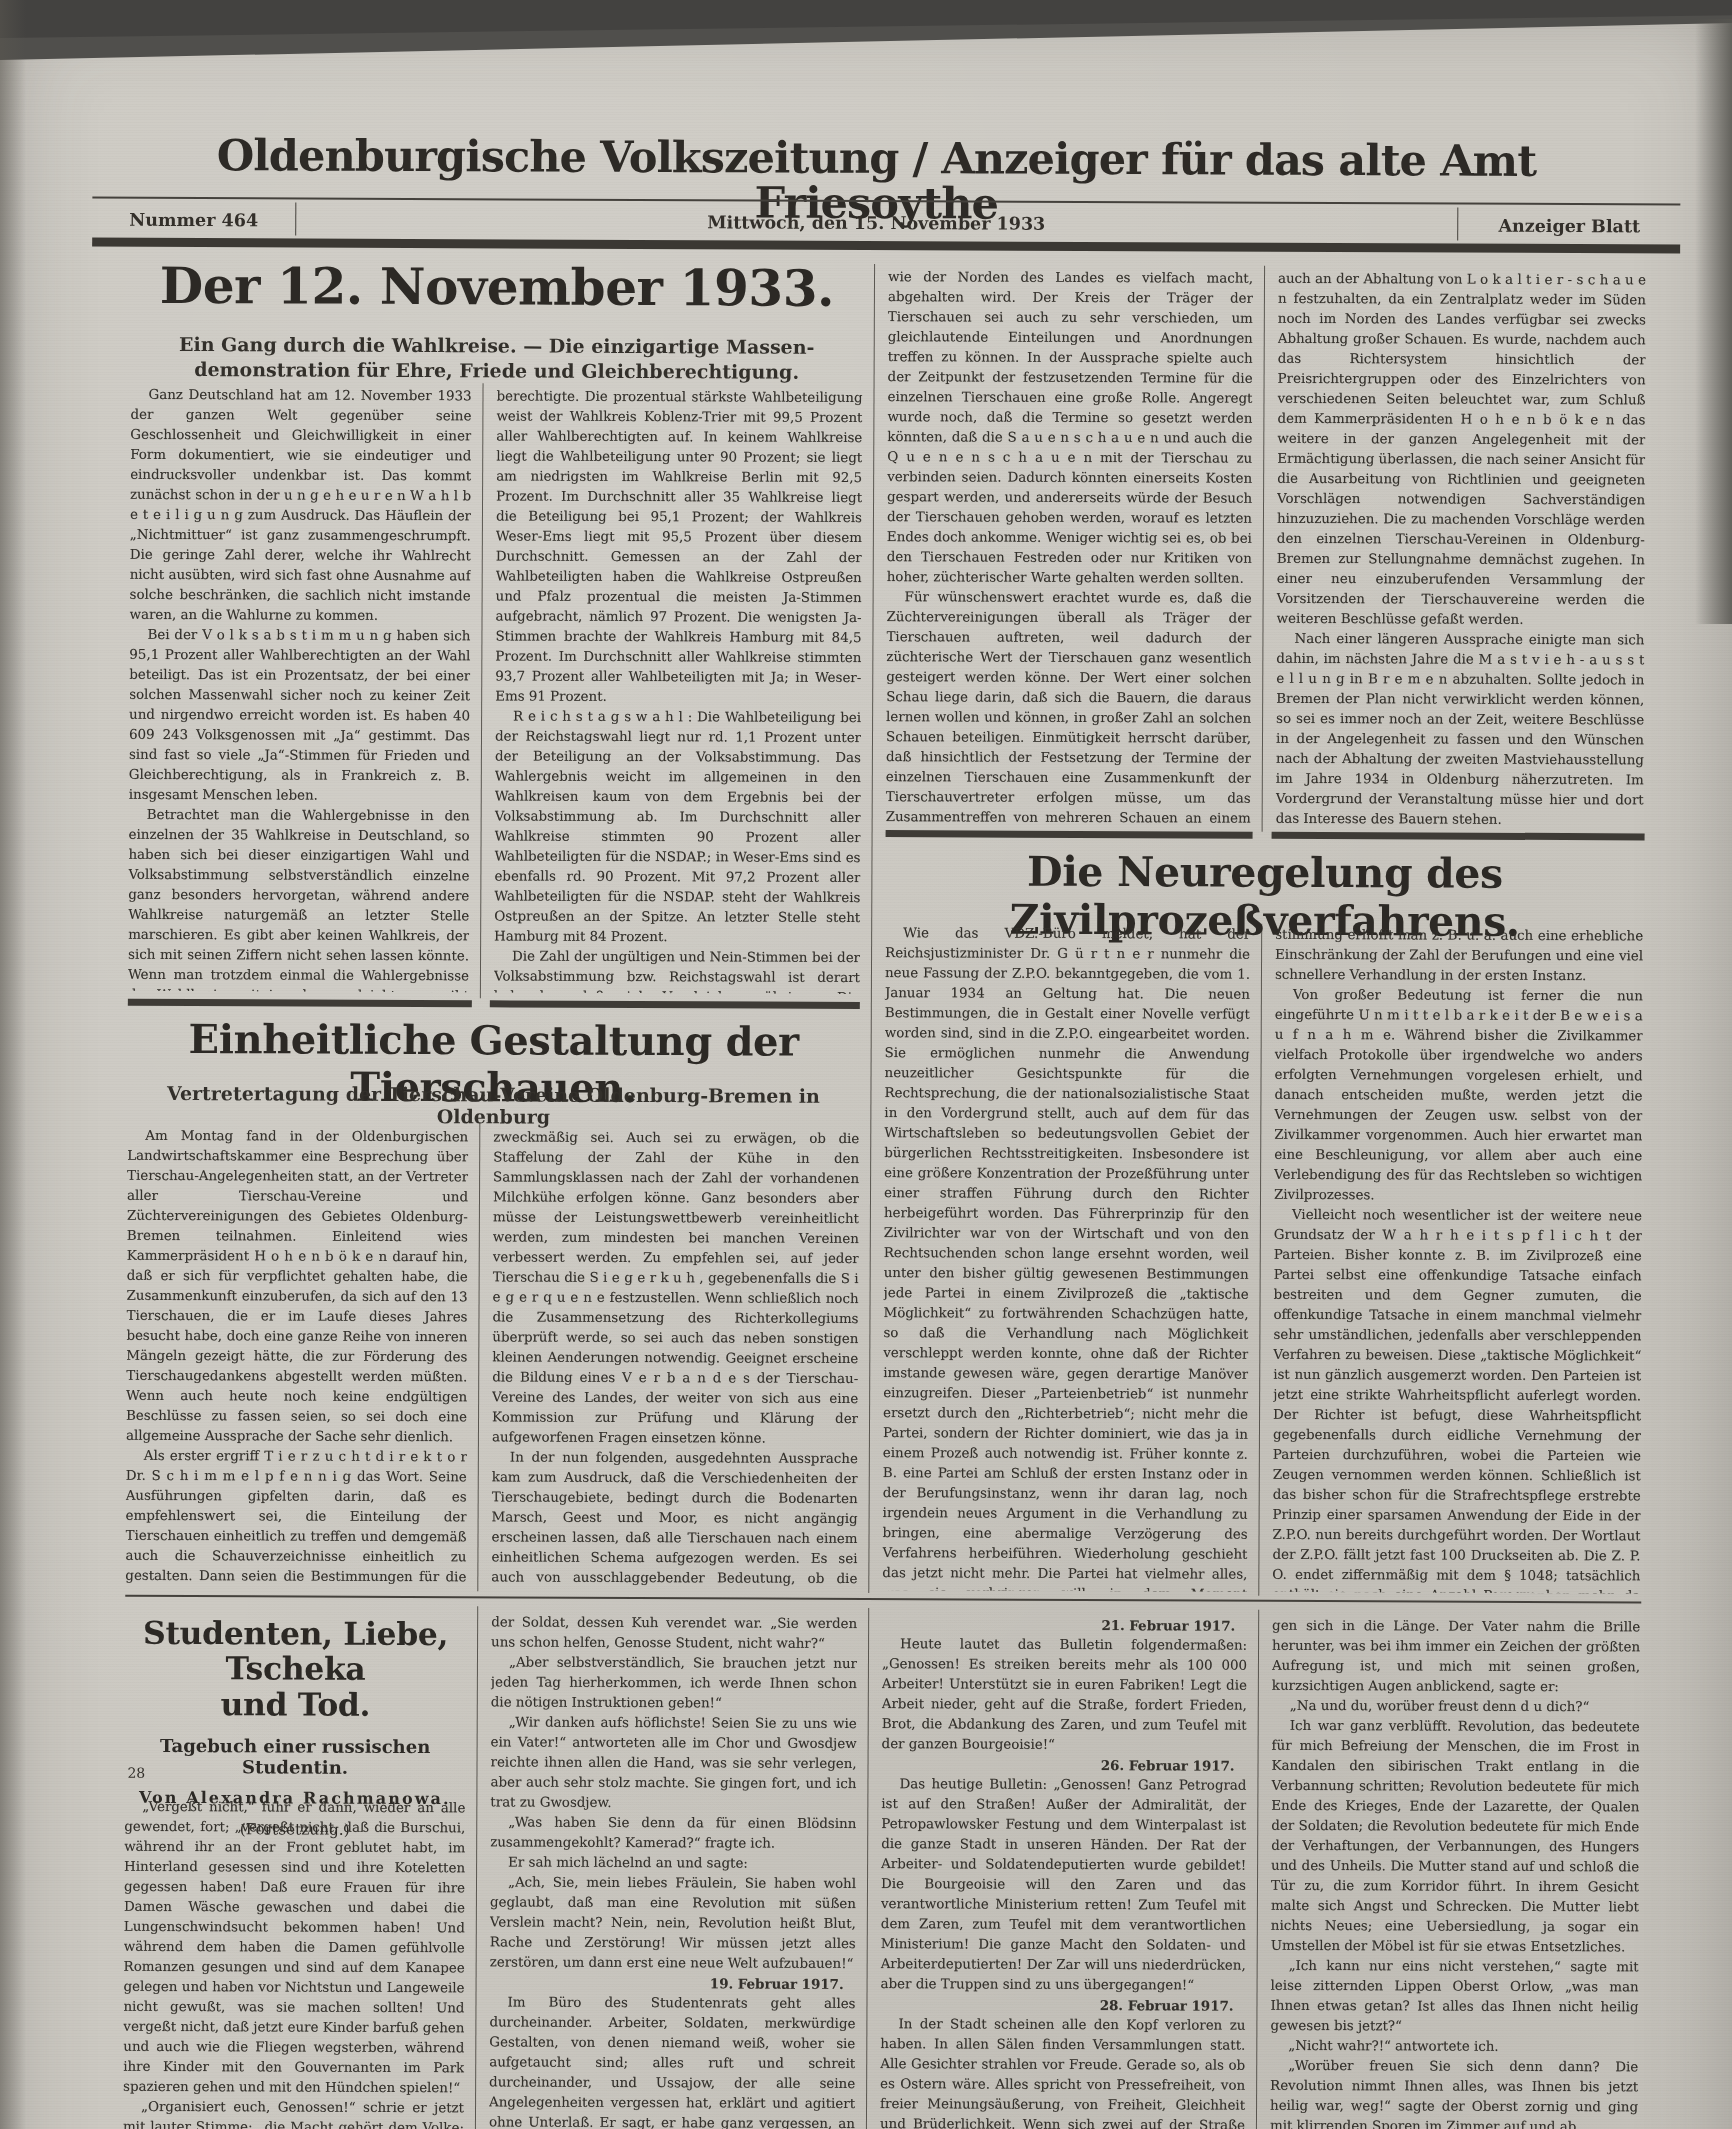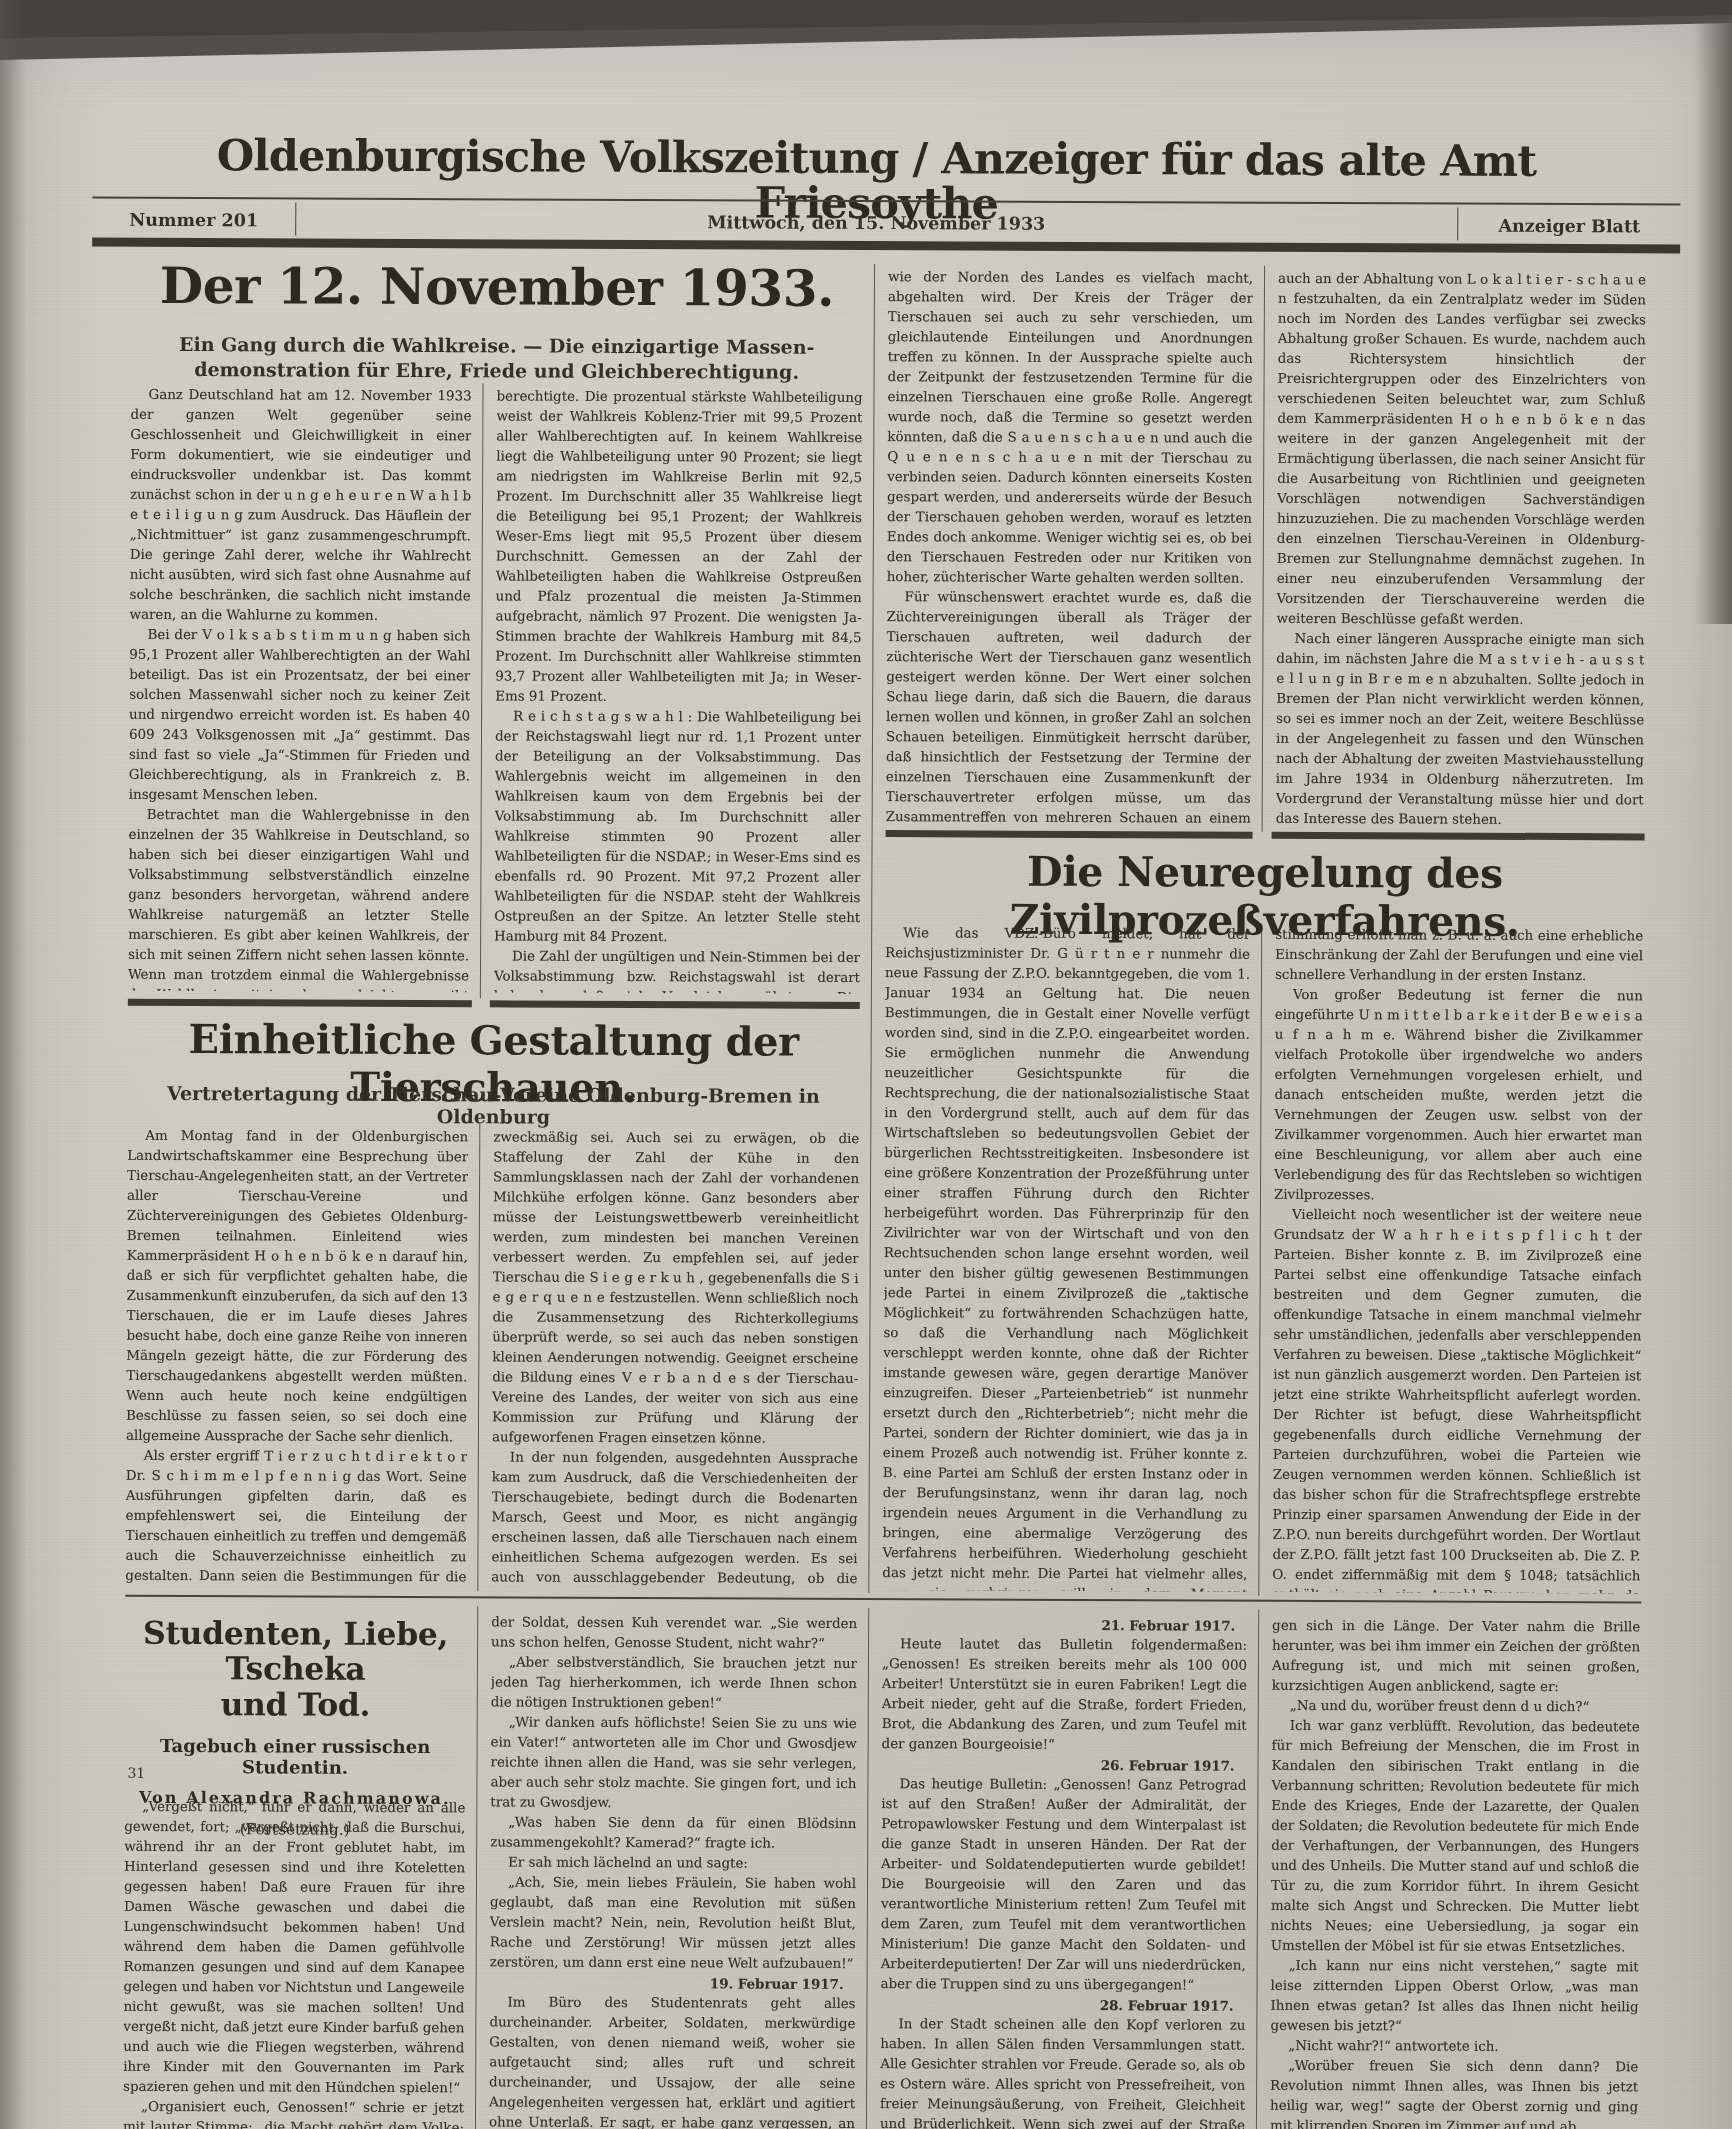--- a/index.html
+++ b/index.html
@@ -54,21 +54,21 @@
 </head>
 <body>
 
 <div id="sheet">
   <div id="print">
 
     <h1 class="masthead">Oldenburgische Volkszeitung / Anzeiger für das alte Amt Friesoythe</h1>
 
     <div class="rule" style="top:200px;left:89px;width:1588px;height:2.1px;"></div>
 
-    <div class="dl-cell" style="left:89px;width:203px;">Nummer 201</div>
+    <div class="dl-cell" style="left:89px;width:203px;">Nummer 464</div>
     <div class="dl-cell" style="left:292px;width:1162px;">Mittwoch, den 15. November 1933</div>
     <div class="dl-cell" style="left:1454px;width:224px;">Anzeiger Blatt</div>
     <div class="rule" style="top:205px;left:292px;width:1.3px;height:33px;"></div>
     <div class="rule" style="top:205px;left:1454px;width:1.3px;height:33px;"></div>
     <div class="rule" style="top:241px;left:89px;width:1588px;height:9.4px;background:#3b3833;"></div>
 
     <div class="gut" style="left:480px;top:385px;height:615px;"></div>
     <div class="gut" style="left:480px;top:1124px;height:469px;"></div>
     <div class="gut" style="left:871px;top:264px;height:1329px;"></div>
     <div class="gut" style="left:1261px;top:264px;height:566px;"></div>
@@ -127,21 +127,21 @@
     <div class="gut" style="left:871px;top:1608px;height:762px;"></div>
     <div class="gut" style="left:1261px;top:1608px;height:762px;"></div>
 
     <div class="f-head" style="top:1618px;left:128px;width:341px;position:absolute;">
       <p class="f-title">Studenten, Liebe, Tscheka</p>
       <p class="f-title">und Tod.</p>
       <p class="f-sub">Tagebuch einer russischen Studentin.</p>
       <p class="f-by">Von Alexandra Rachmanowa.</p>
       <p class="f-cont">(Fortsetzung.)</p>
     </div>
-    <span class="f-nr" style="left:131px;top:1768px;">31</span>
+    <span class="f-nr" style="left:131px;top:1768px;">28</span>
 
     <div class="col" style="top:1800px;left:128px;width:341px;height:571px;">
         <p>„Vergeßt nicht,“ fuhr er dann, wieder an alle gewendet, fort; „vergeßt nicht, daß die Burschui, während ihr an der Front geblutet habt, im Hinterland gesessen sind und ihre Koteletten gegessen haben! Daß eure Frauen für ihre Damen Wäsche gewaschen und dabei die Lungenschwindsucht bekommen haben! Und während dem haben die Damen gefühlvolle Romanzen gesungen und sind auf dem Kanapee gelegen und haben vor Nichtstun und Langeweile nicht gewußt, was sie machen sollten! Und vergeßt nicht, daß jetzt eure Kinder barfuß gehen und auch wie die Fliegen wegsterben, während ihre Kinder mit den Gouvernanten im Park spazieren gehen und mit den Hündchen spielen!“</p>
         <p>„Organisiert euch, Genossen!“ schrie er jetzt mit lauter Stimme; „die Macht gehört dem Volke; nehmt sie euch und laßt sie nicht den Burschui, den Kapitalisten, die euch auch wieder alle Säfte aus dem Leibe saugen werden. Aller Reichtum dem Volk, die Fabriken den Arbeitern und Soldaten, die Erde den Bauern! Und das Volk, das sind wir!“</p>
       </div>
     <div class="col" style="top:1614px;left:494px;width:366px;height:757px;">
         <p class="noind">der Soldat, dessen Kuh verendet war. „Sie werden uns schon helfen, Genosse Student, nicht wahr?“</p>
         <p>„Aber selbstverständlich, Sie brauchen jetzt nur jeden Tag hierherkommen, ich werde Ihnen schon die nötigen Instruktionen geben!“</p>
         <p>„Wir danken aufs höflichste! Seien Sie zu uns wie ein Vater!“ antworteten alle im Chor und Gwosdjew reichte ihnen allen die Hand, was sie sehr verlegen, aber auch sehr stolz machte. Sie gingen fort, und ich trat zu Gwosdjew.</p>
         <p>„Was haben Sie denn da für einen Blödsinn zusammengekohlt? Kamerad?“ fragte ich.</p>

